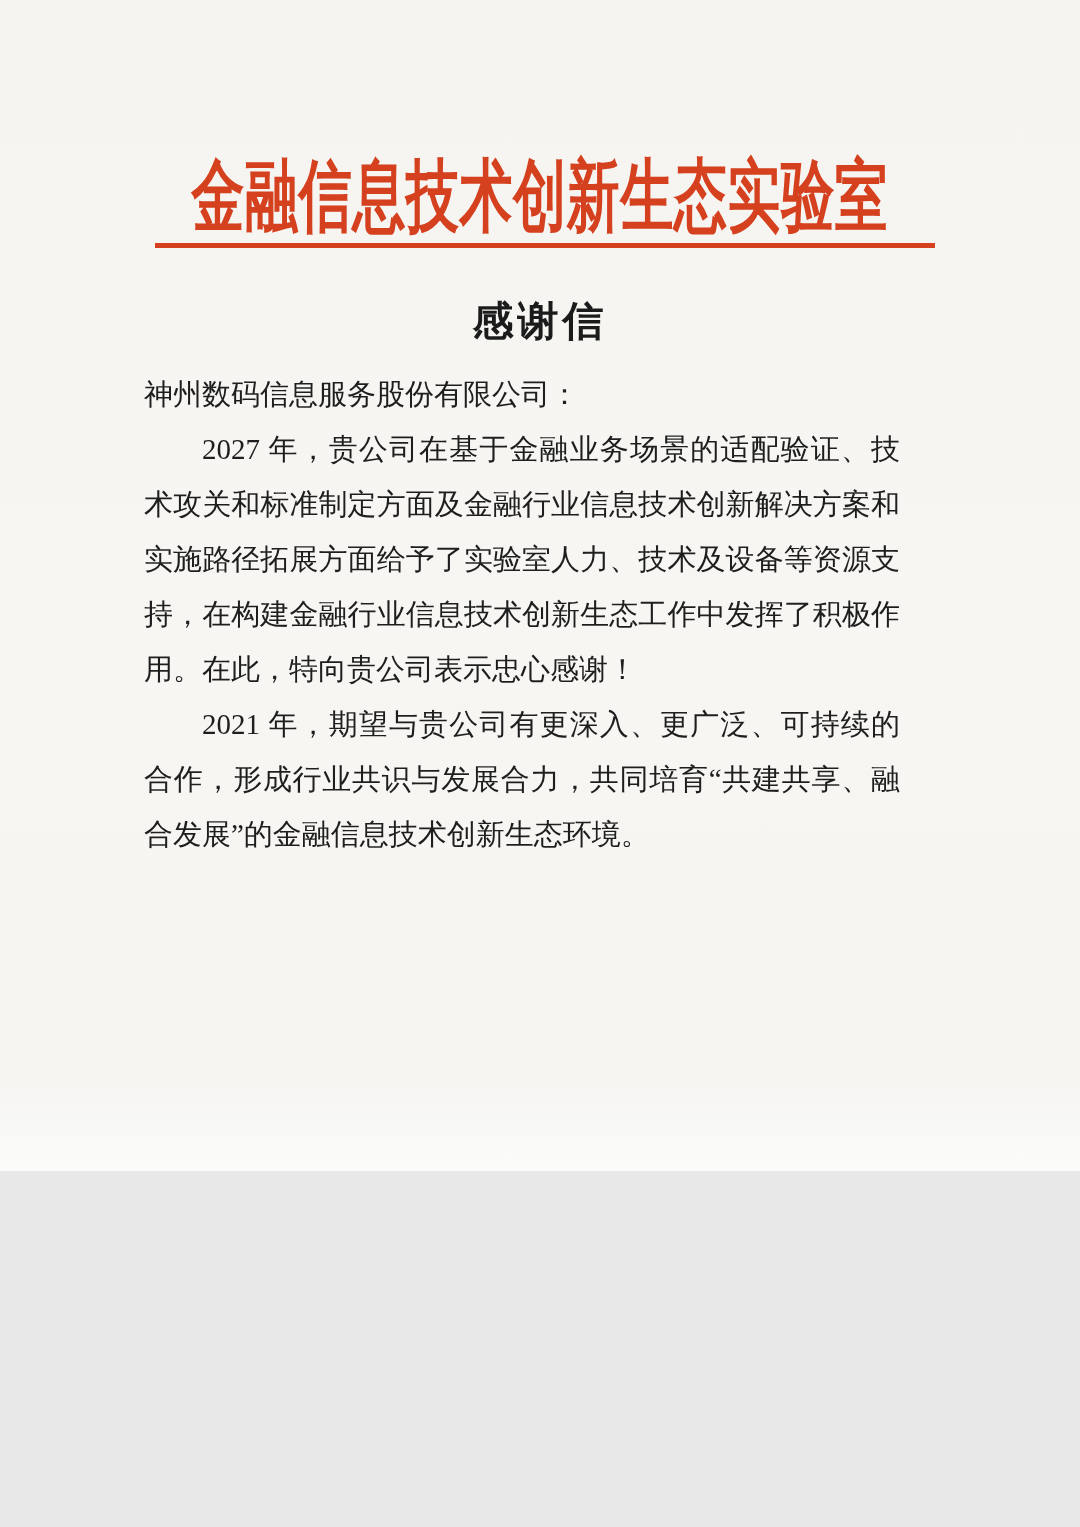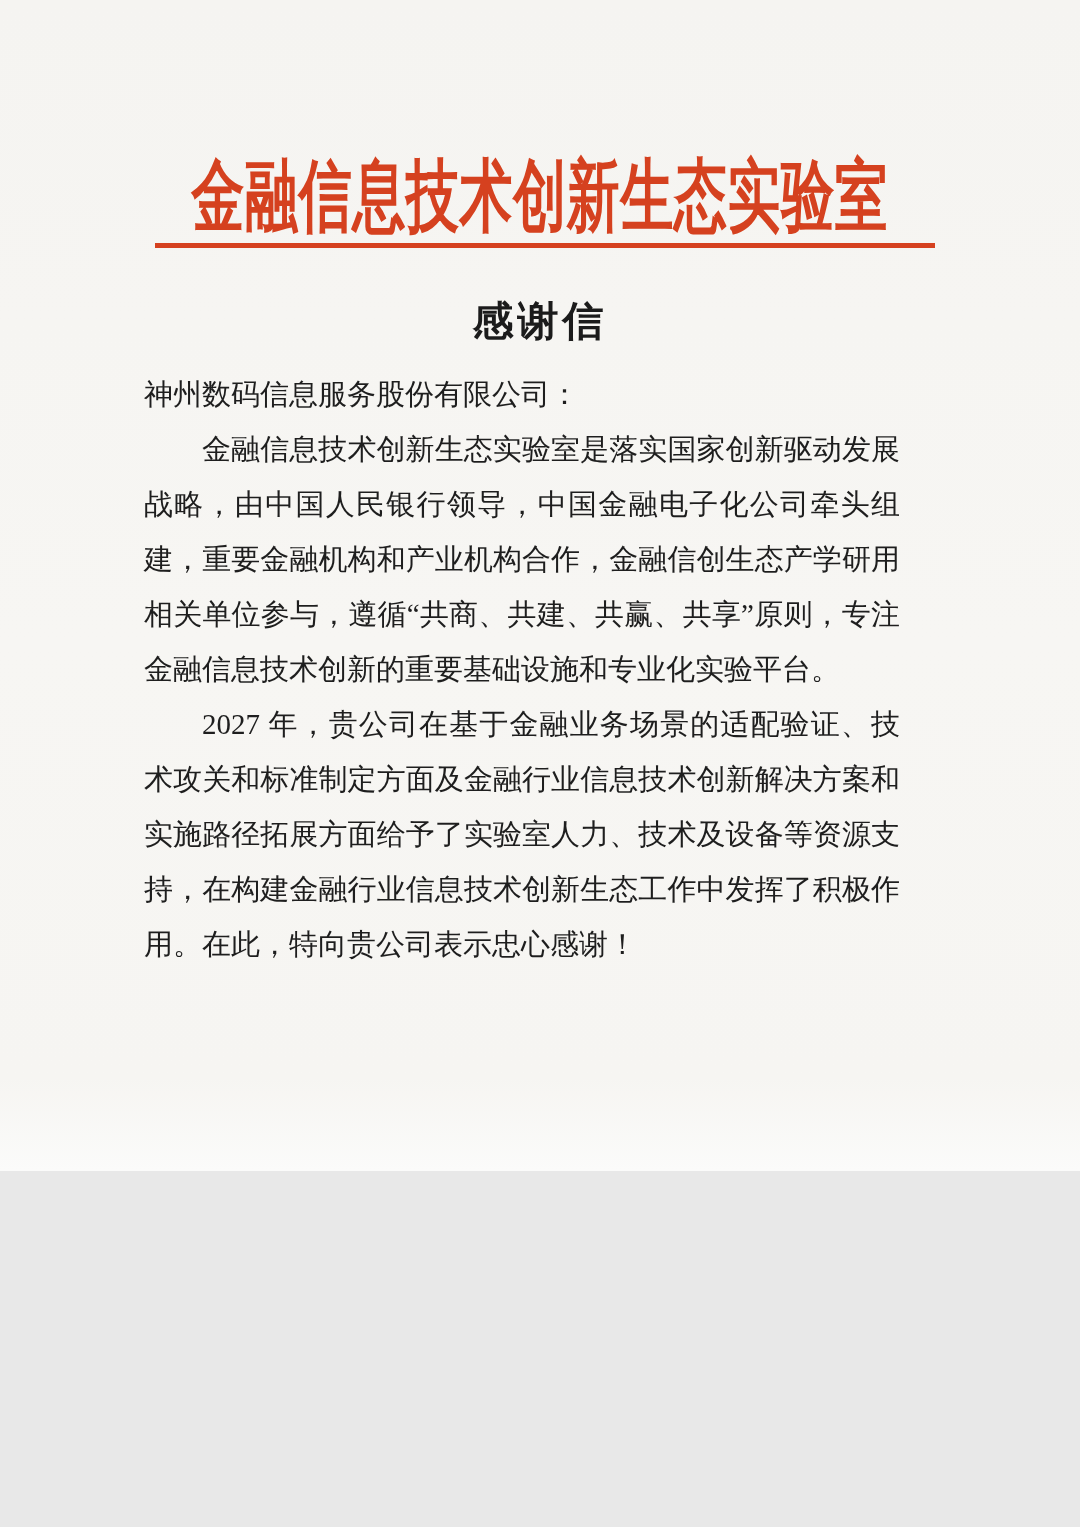--- a/index.html
+++ b/index.html
@@ -75,22 +75,22 @@
 
   <div class="masthead">
     <span class="org">金融信息技术创新生态实验室</span>
   </div>
   <div class="rule top"></div>
 
   <div class="letter-title">感谢信</div>
 
   <div class="body-text">
     <div class="salutation">神州数码信息服务股份有限公司：</div>
-    <p>金融信息技术创新生态实验室是落实国家创新驱动发展战略，由中国人民银行领导，中国金融电子化公司牵头组建，重要金融机构和产业机构合作，金融信创生态产学研用相关单位参与，遵循“共商、共建、共赢、共享”原则，专注金融信息技术创新的重要基础设施和专业化实验平台。</p>
     <p>2027 年，贵公司在基于金融业务场景的适配验证、技术攻关和标准制定方面及金融行业信息技术创新解决方案和实施路径拓展方面给予了实验室人力、技术及设备等资源支持，在构建金融行业信息技术创新生态工作中发挥了积极作用。在此，特向贵公司表示忠心感谢！</p>
+    <p>2021 年，期望与贵公司有更深入、更广泛、可持续的合作，形成行业共识与发展合力，共同培育“共建共享、融合发展”的金融信息技术创新生态环境。</p>
   </div>
 
   <svg class="logo" viewBox="0 0 66 66">
     <circle cx="33" cy="33" r="28.5" fill="#fdfdfc" stroke="#cb4526" stroke-width="5" opacity="0.95"></circle>
     <path d="M 14 26 A 22 22 0 0 1 52 26" fill="none" stroke="#c9513a" stroke-width="3" stroke-dasharray="2.2 2.6" opacity="0.8"></path>
     <ellipse cx="33" cy="34" rx="20" ry="8.5" fill="none" stroke="#2b5fae" stroke-width="2.6" transform="rotate(-16 33 34)"></ellipse>
     <ellipse cx="33" cy="34" rx="19" ry="9.5" fill="none" stroke="#2b5fae" stroke-width="2.6" transform="rotate(64 33 34)" stroke-dasharray="66 28"></ellipse>
     <path d="M33 27 l4.5 7 -4.5 7 -4.5 -7 z" fill="#c63a22"></path>
   </svg>
   <div class="sig-org">金融信息技术创新生态实验室</div>

